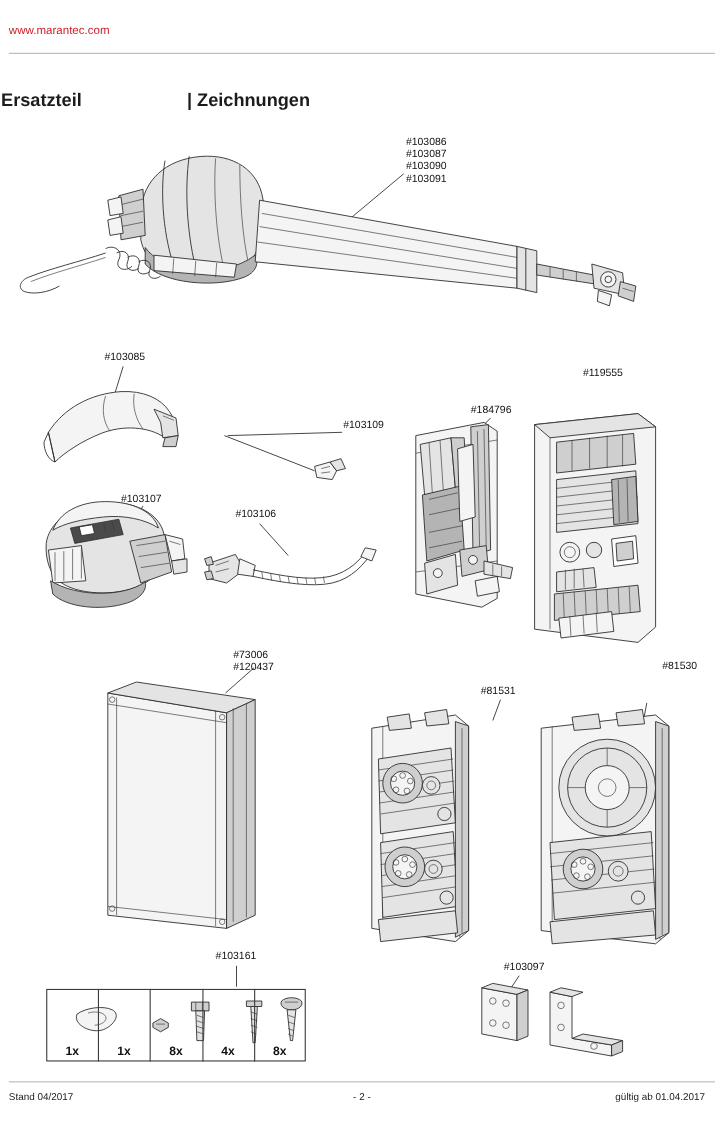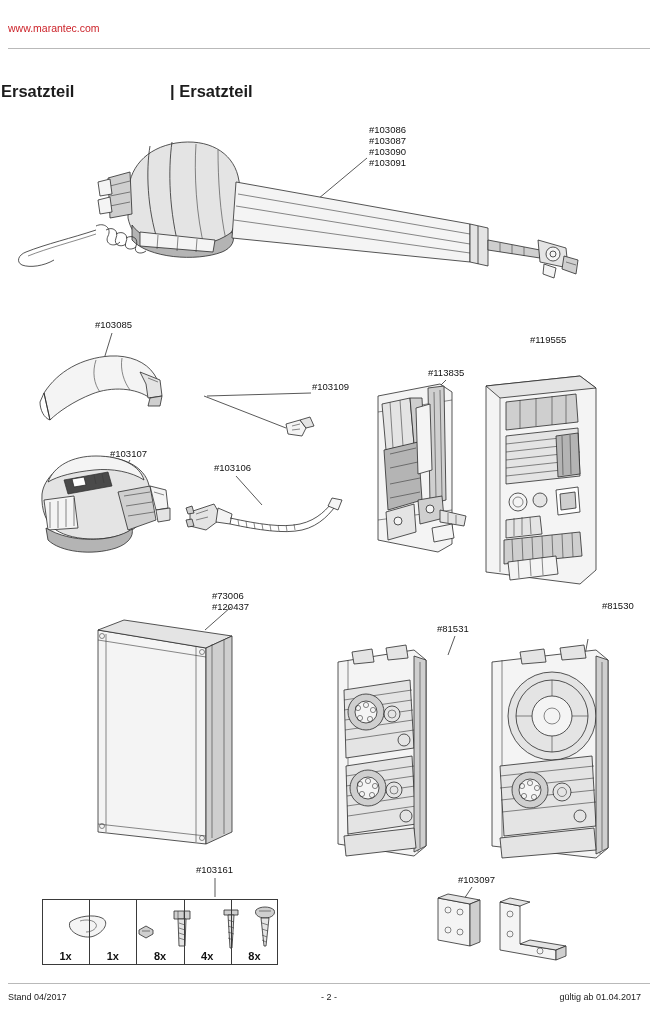--- a/index.html
+++ b/index.html
@@ -198,31 +198,31 @@
 <body>
 
 <div class="page">
 
   <div class="url">www.marantec.com</div>
 
 
   <div class="head-rule"></div>
 
   <div class="title-left">Ersatzteil</div>
-  <div class="title-right">| Ersatzteil</div>
+  <div class="title-right">| Zeichnungen</div>
 
   <div class="lbl" style="left:369px; top:124px;">#103086
 #103087
 #103090
 #103091</div>
   <div class="lbl" style="left:95px; top:319px;">#103085</div>
   <div class="lbl" style="left:110px; top:448px;">#103107</div>
   <div class="lbl" style="left:312px; top:381px;">#103109</div>
   <div class="lbl" style="left:214px; top:462px;">#103106</div>
-  <div class="lbl" style="left:428px; top:367px;">#113835</div>
+  <div class="lbl" style="left:428px; top:367px;">#184796</div>
   <div class="lbl" style="left:530px; top:334px;">#119555</div>
   <div class="lbl" style="left:212px; top:590px;">#73006
 #120437</div>
   <div class="lbl" style="left:437px; top:623px;">#81531</div>
   <div class="lbl" style="left:570px; top:600px;margin-left:32px;">#81530</div>
   <div class="lbl" style="left:196px; top:864px;">#103161</div>
   <div class="lbl" style="left:458px; top:874px;">#103097</div>
 
   <svg class="art" viewBox="0 0 658 1021">
 

